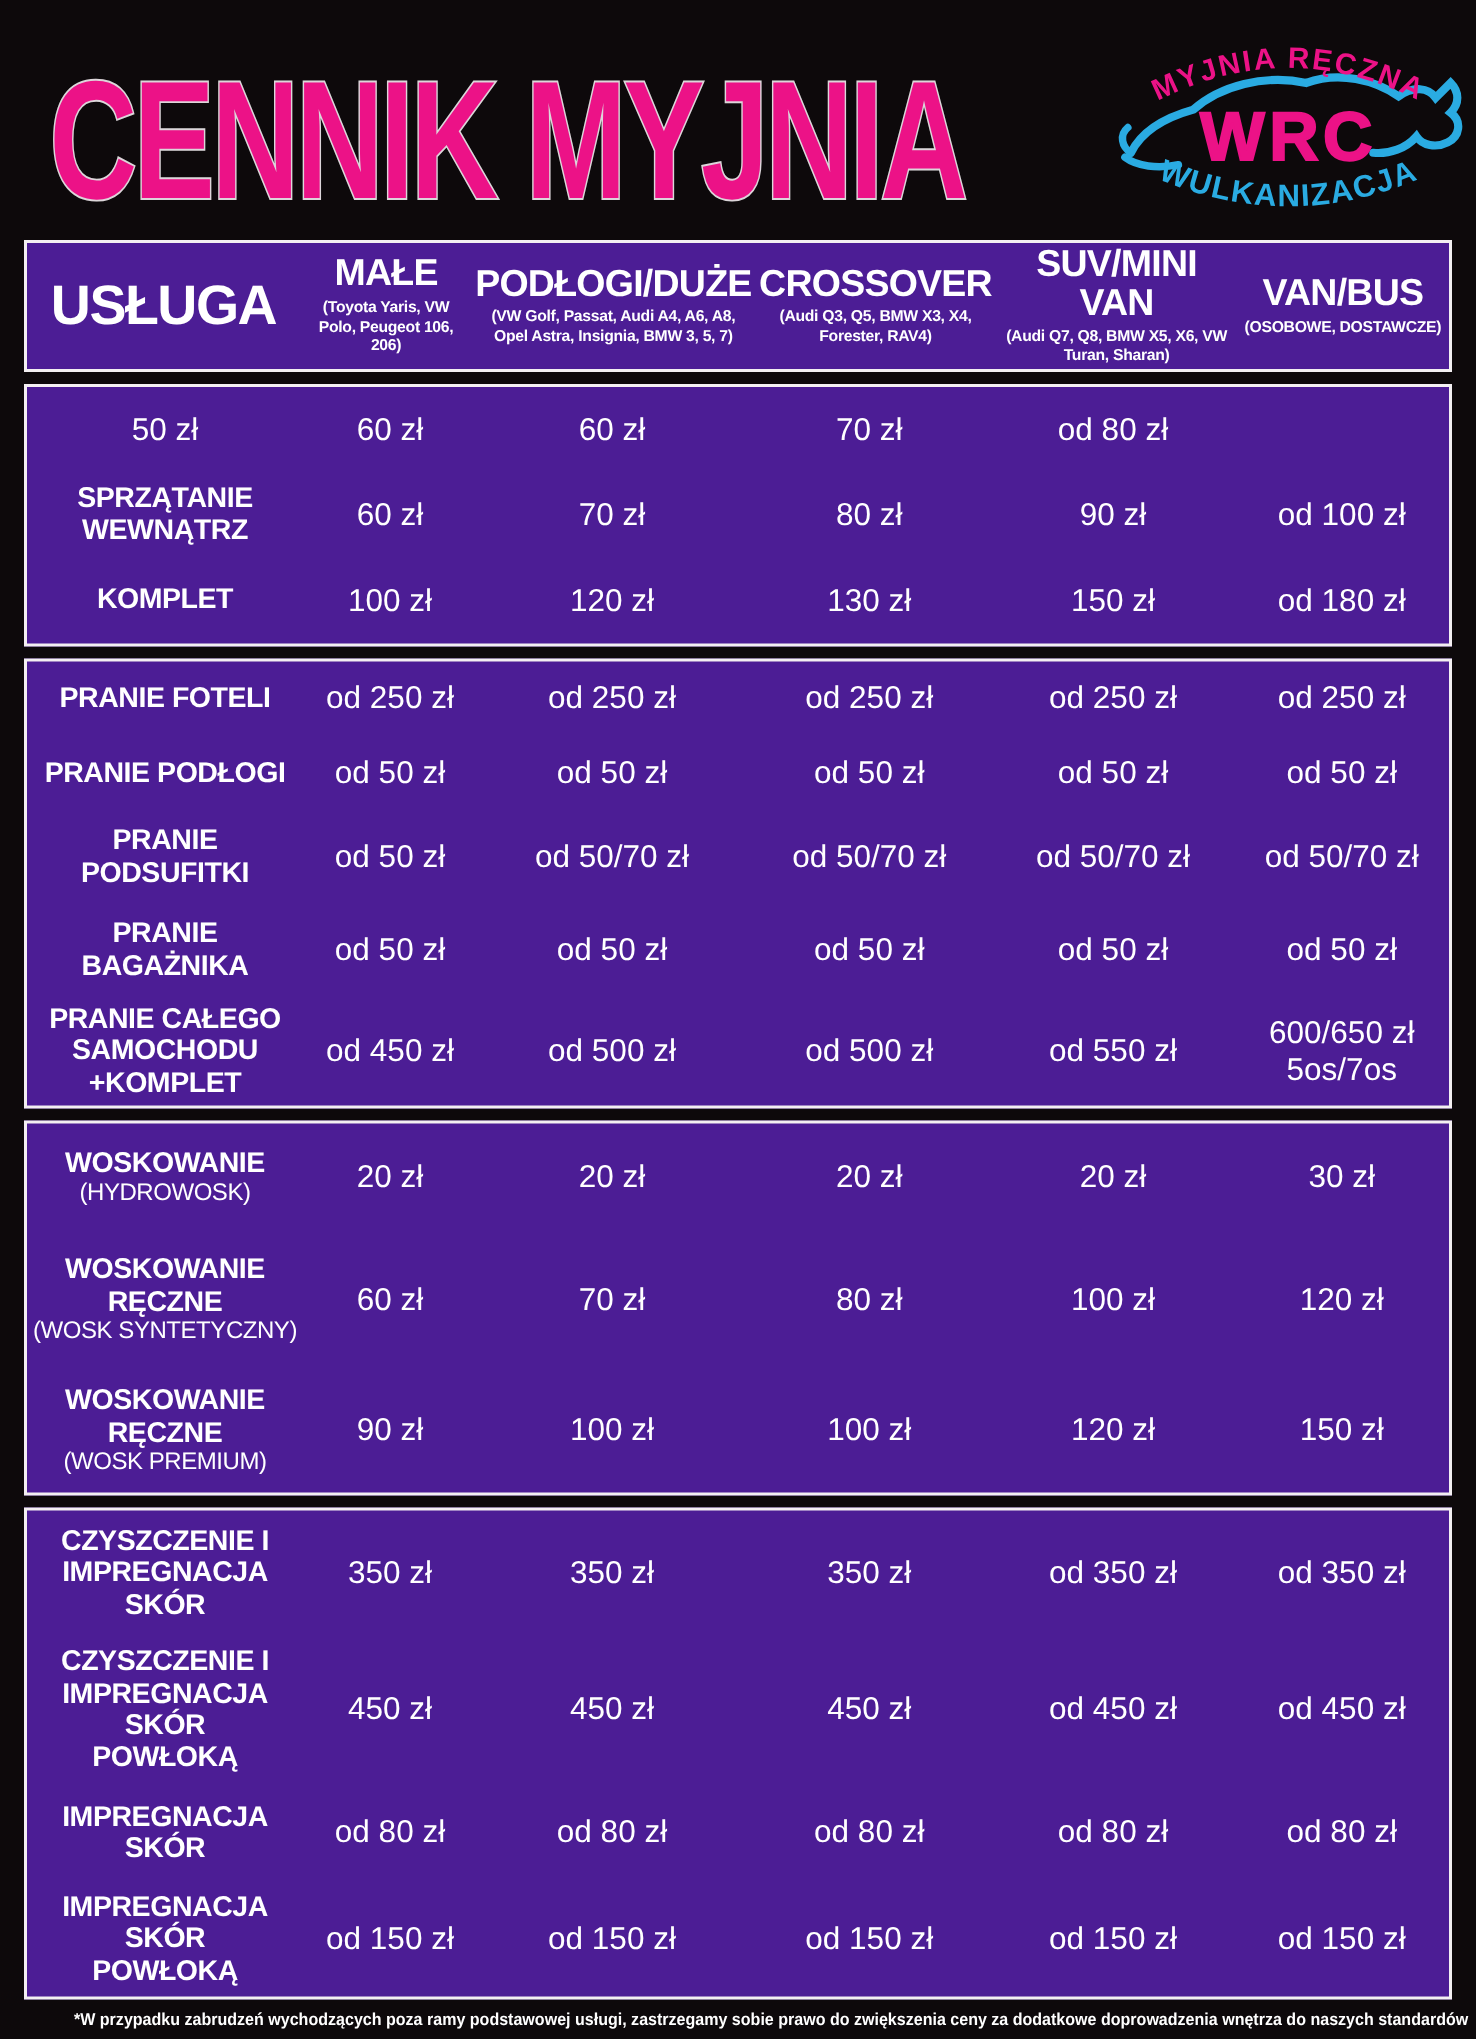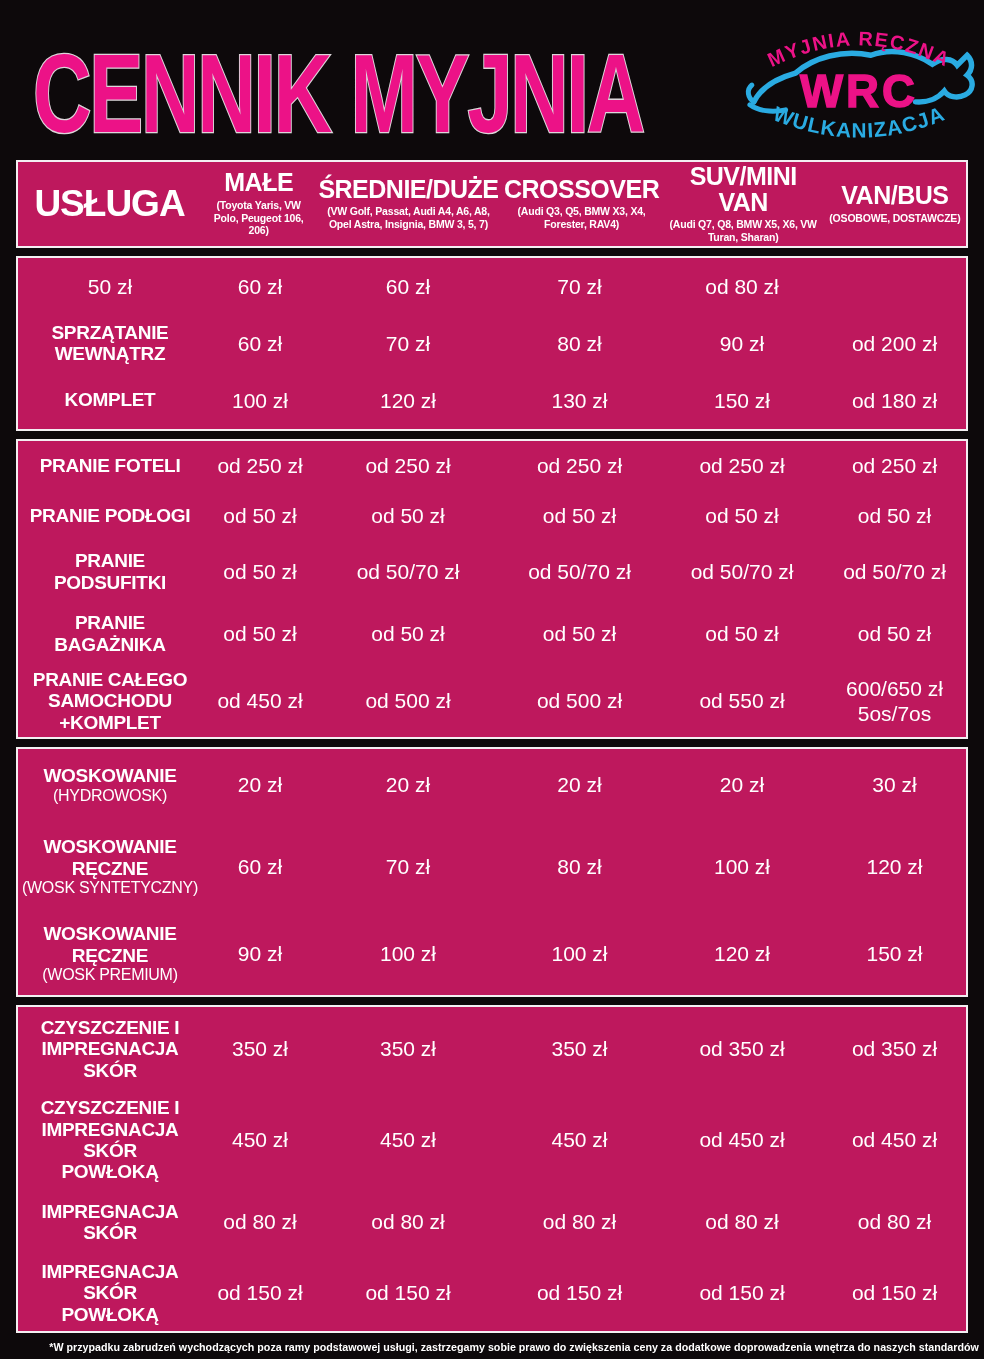--- a/index.html
+++ b/index.html
@@ -15,21 +15,21 @@
   .header-row{
     display:flex;justify-content:space-between;align-items:flex-start;
     padding:10px 6px 0 24px;height:160px;box-sizing:border-box;
   }
   .title-svg{display:block;margin-top:22px;}
   .logo-svg{display:block;}
 
   
   .table-wrap{padding:0 16px;}
   .block{
-    background:#be185d;
+    background:#4c1d95;
     border:2px solid #f3eff2;
     margin-bottom:8px;
   }
   .grid-row{
     display:grid;
     grid-template-columns:184fr 116fr 180fr 163fr 162fr 143fr;
     align-items:center;
   }
   .header-block .grid-row{min-height:70px;}
   .usluga{
@@ -107,21 +107,21 @@
   <div class="table-wrap">
     <div class="block header-block">
       <div class="grid-row" id="headerRow">
         <div class="usluga">USŁUGA</div>
 
       <div class="col-head">
             <span class="col-label">MAŁE</span>
             <span class="col-sub">(Toyota Yaris, VW Polo, Peugeot 106, 206)</span>
           </div>
           <div class="col-head">
-            <span class="col-label">ŚREDNIE/DUŻE</span>
+            <span class="col-label">PODŁOGI/DUŻE</span>
             <span class="col-sub">(VW Golf, Passat, Audi A4, A6, A8, Opel Astra, Insignia, BMW 3, 5, 7)</span>
           </div>
           <div class="col-head">
             <span class="col-label">CROSSOVER</span>
             <span class="col-sub">(Audi Q3, Q5, BMW X3, X4, Forester, RAV4)</span>
           </div>
           <div class="col-head">
             <span class="col-label">SUV/MINI VAN</span>
             <span class="col-sub">(Audi Q7, Q8, BMW X5, X6, VW Turan, Sharan)</span>
           </div>
@@ -144,21 +144,21 @@
           </div>
           <div class="grid-row">
             <div class="service-cell">
               <span class="svc-name">SPRZĄTANIE
 WEWNĄTRZ</span>
             </div>
             <div class="price-cell">60 zł</div>
             <div class="price-cell">70 zł</div>
             <div class="price-cell">80 zł</div>
             <div class="price-cell">90 zł</div>
-            <div class="price-cell">od 200 zł</div>
+            <div class="price-cell">od 100 zł</div>
           </div>
           <div class="grid-row">
             <div class="service-cell">
               <span class="svc-name">KOMPLET</span>
             </div>
             <div class="price-cell">100 zł</div>
             <div class="price-cell">120 zł</div>
             <div class="price-cell">130 zł</div>
             <div class="price-cell">150 zł</div>
             <div class="price-cell">od 180 zł</div>

